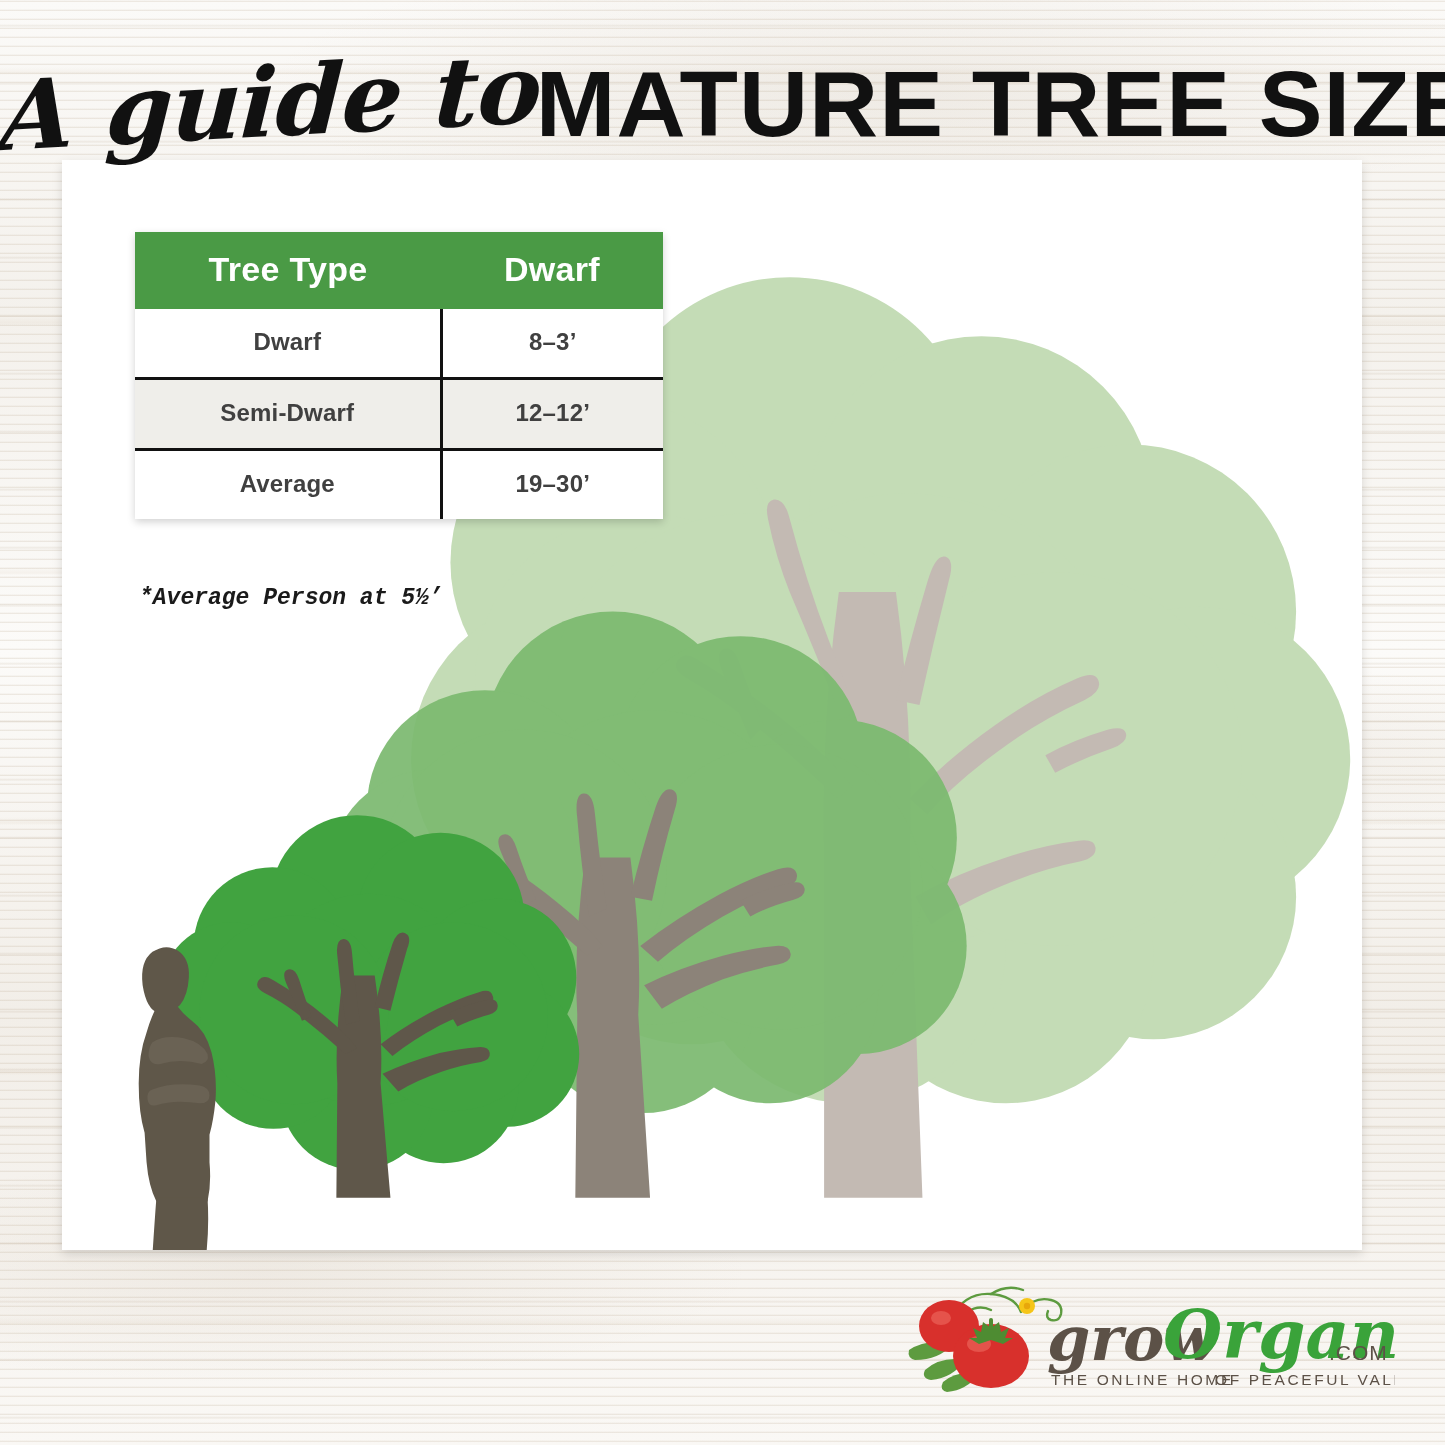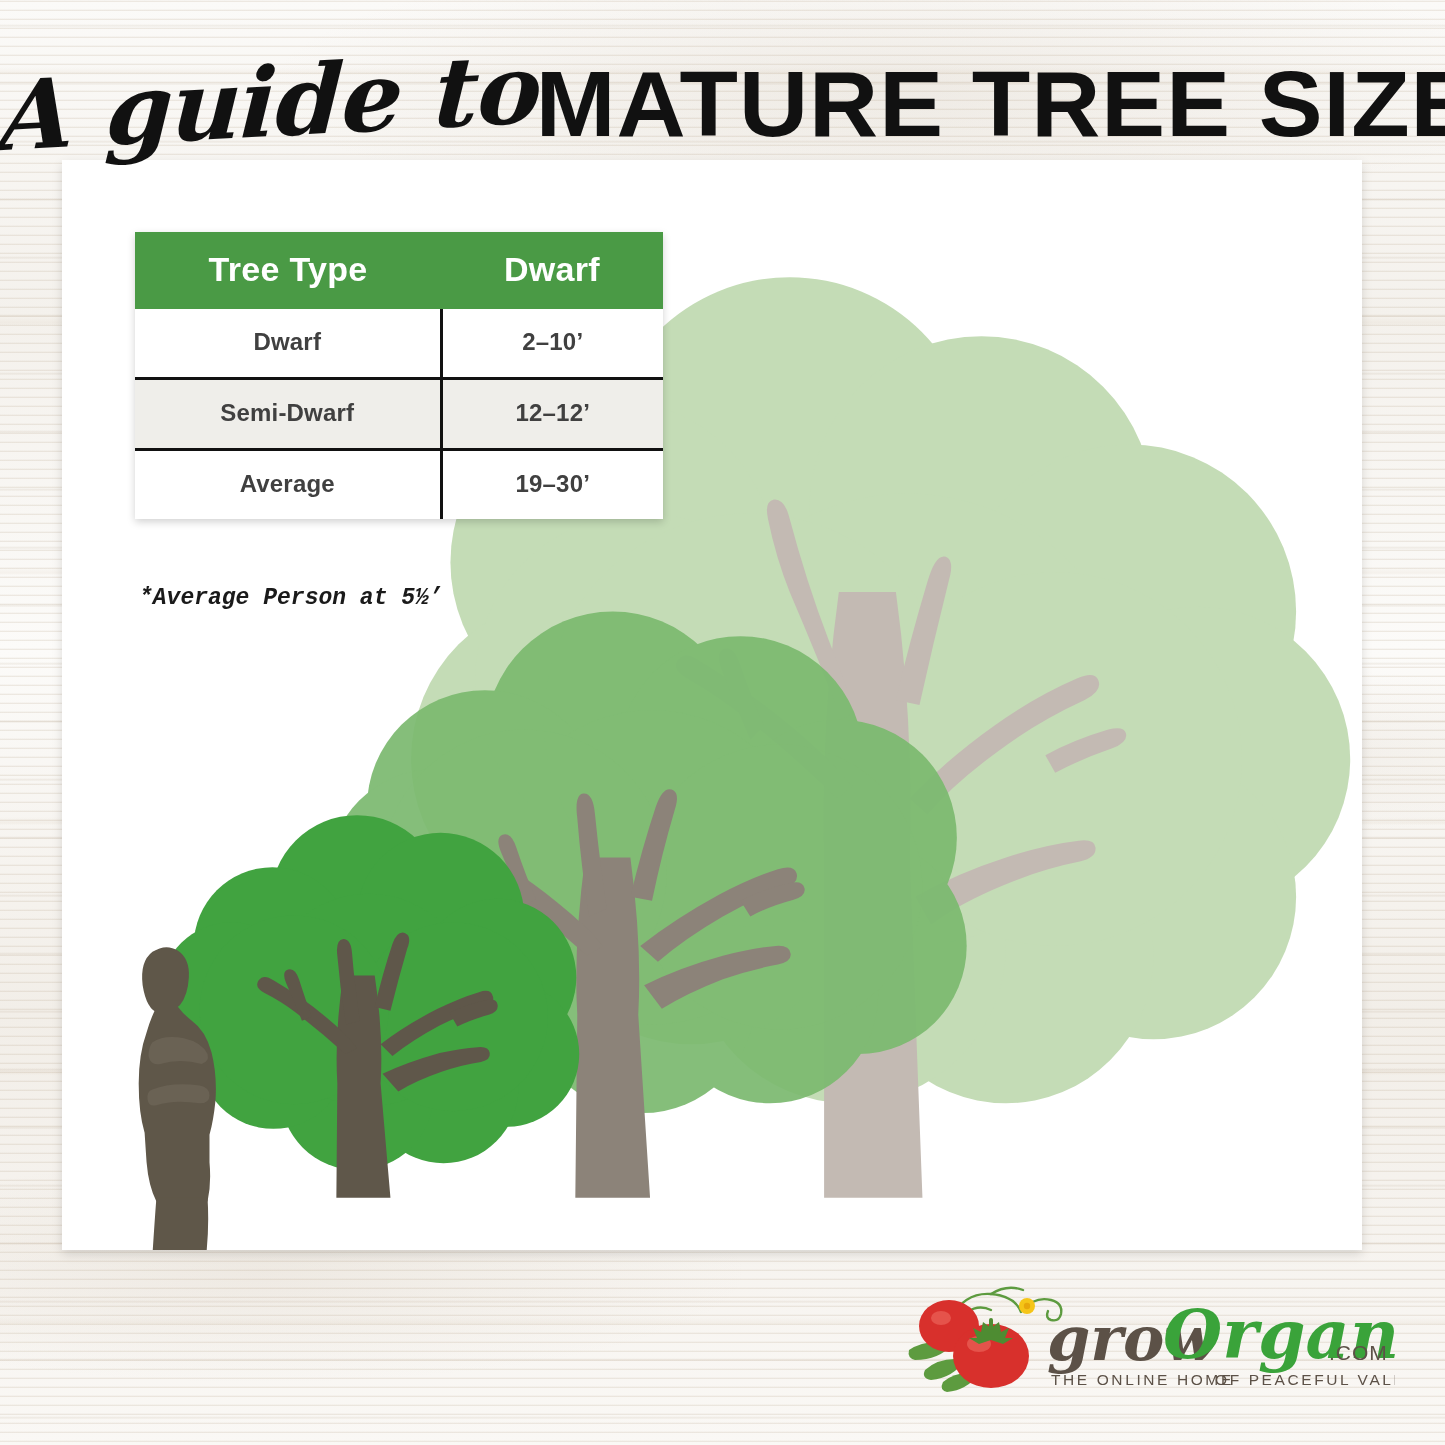--- a/index.html
+++ b/index.html
@@ -296,21 +296,21 @@
   <table id="size-table">
     <thead>
       <tr>
         <th class="c1">Tree Type</th>
         <th class="c2">Dwarf</th>
       </tr>
     </thead>
     <tbody>
       <tr class="first">
         <td class="c1">Dwarf</td>
-        <td class="c2">2–10’</td>
+        <td class="c2">8–3’</td>
       </tr>
       <tr class="alt">
         <td class="c1">Semi-Dwarf</td>
         <td class="c2">12–12’</td>
       </tr>
       <tr>
         <td class="c1">Average</td>
         <td class="c2">19–30’</td>
       </tr>
     </tbody>

